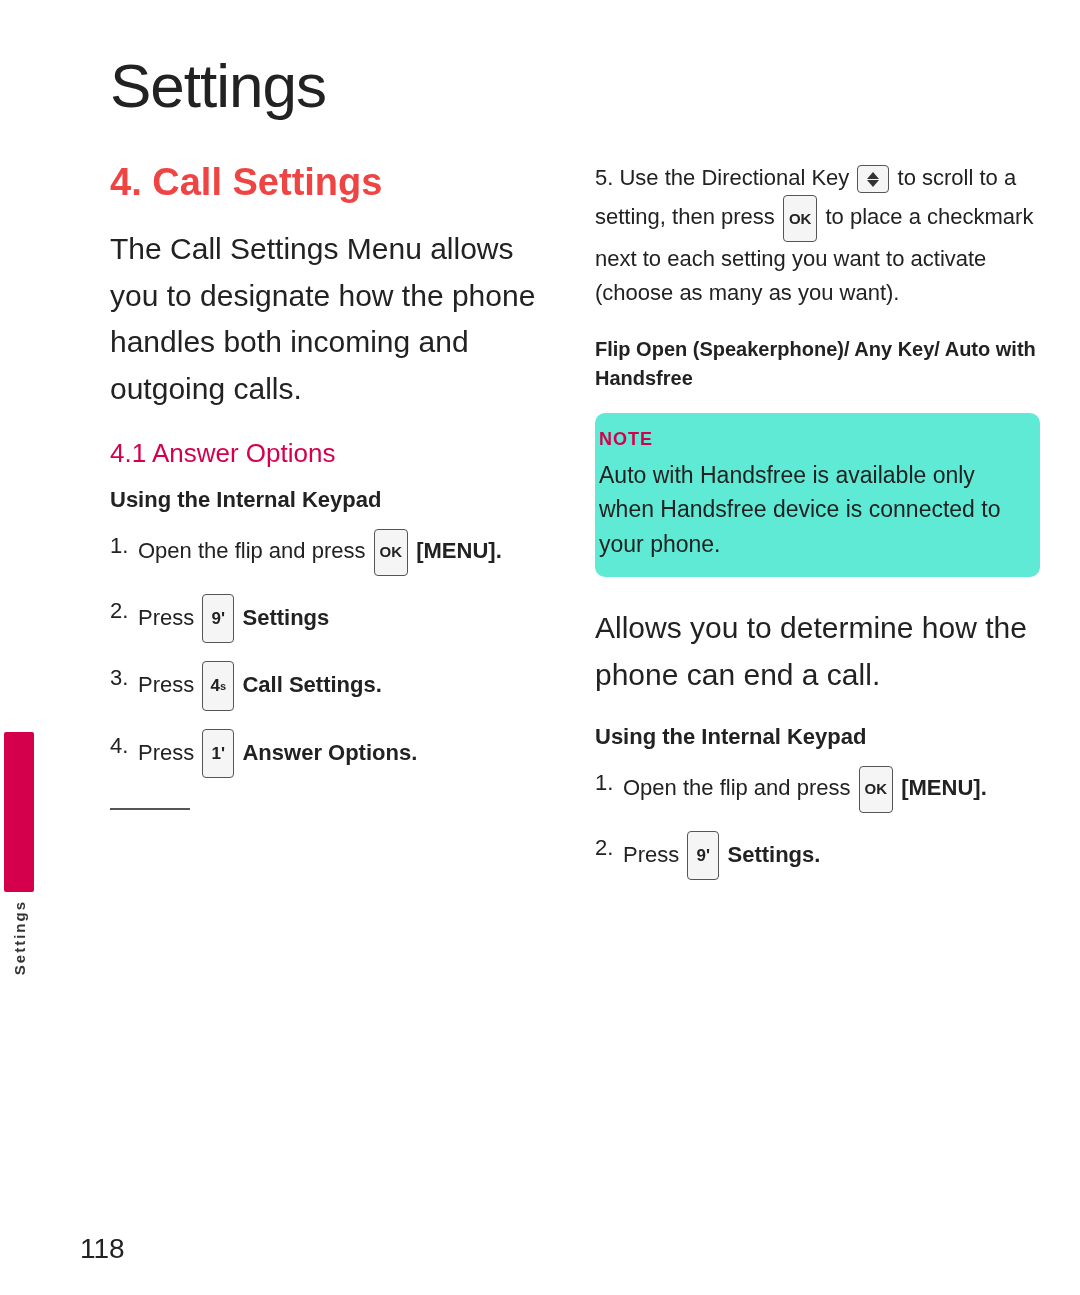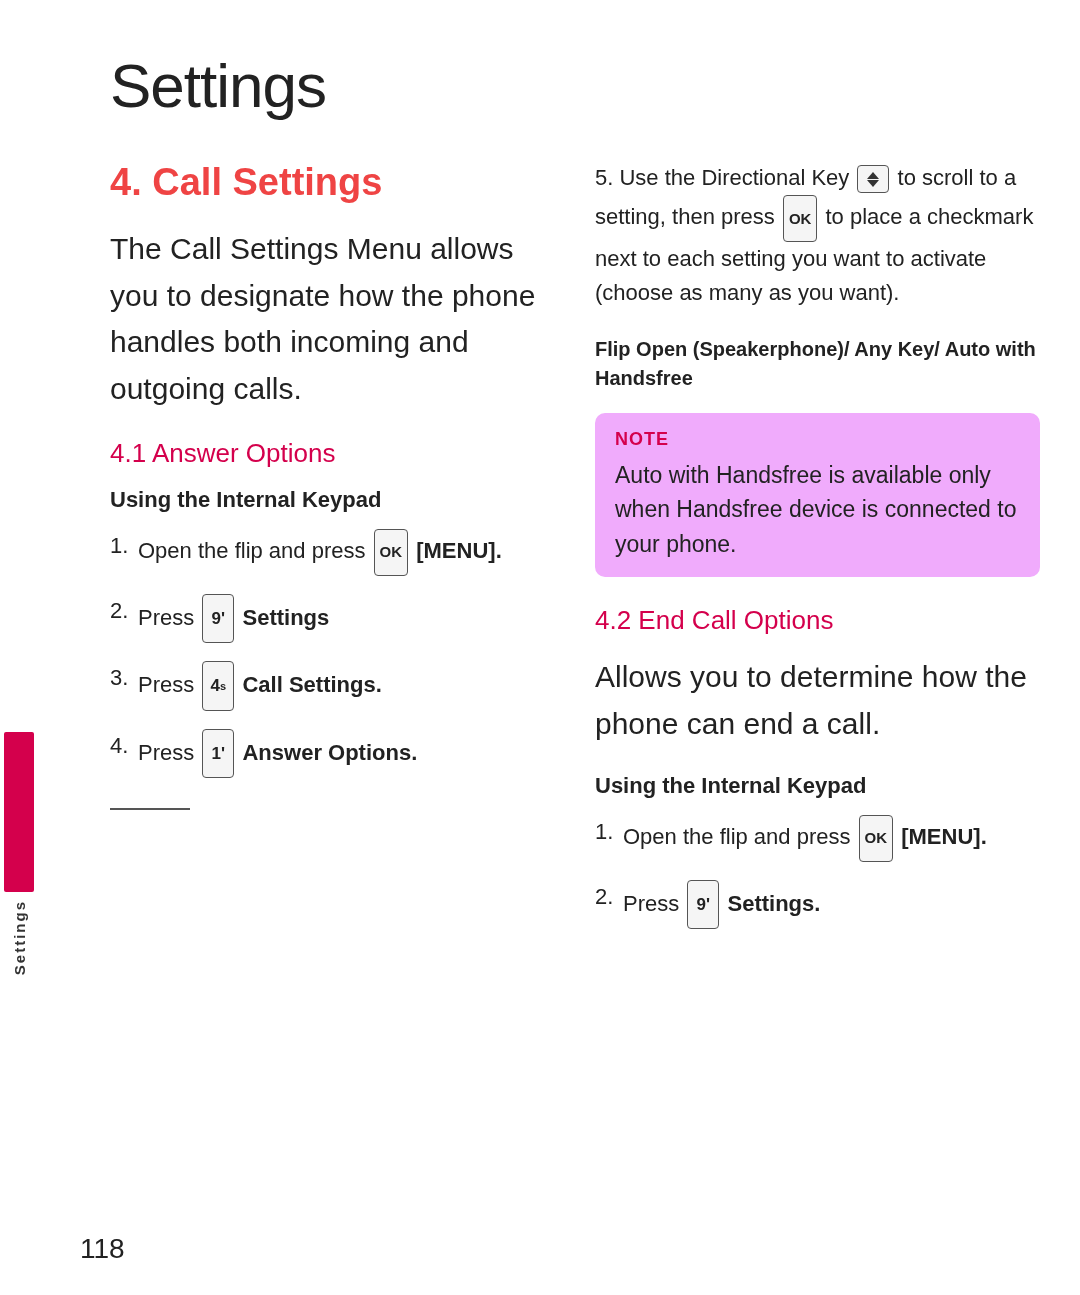--- a/index.html
+++ b/index.html
@@ -202,22 +202,22 @@
     .flip-open-block {
       font-size: 20px;
       font-weight: bold;
       color: #222;
       margin-bottom: 20px;
       line-height: 1.45;
     }
 
     
     .note-box {
-      background: #f0abfc;
-      padding: 16px 20px;
+      background: #5eead4;
+      padding: 16px 4px;
       margin-bottom: 28px;
       border-radius: 10px;
     }
 
     .note-label {
       font-size: 18px;
       font-weight: bold;
       color: #d4004c;
       margin-bottom: 8px;
       letter-spacing: 1px;
@@ -333,21 +333,20 @@
           </span>
         </div>
 
         <div class="flip-open-block">Flip Open (Speakerphone)/ Any Key/ Auto with Handsfree</div>
 
         <div class="note-box">
           <div class="note-label">NOTE</div>
           <div class="note-text">Auto with Handsfree is available only when Handsfree device is connected to your phone.</div>
         </div>
 
-        <h3 class="sub-heading">4.2 End Call Options</h3>
 
         <p class="body-text">Allows you to determine how the phone can end a call.</p>
 
         <p class="bold-subheading">Using the Internal Keypad</p>
 
         <div class="list-item">
           <span class="num">1.</span>
           <span class="item-content">
             Open the flip and press
             <span class="key-btn key-btn-ok">OK</span>

